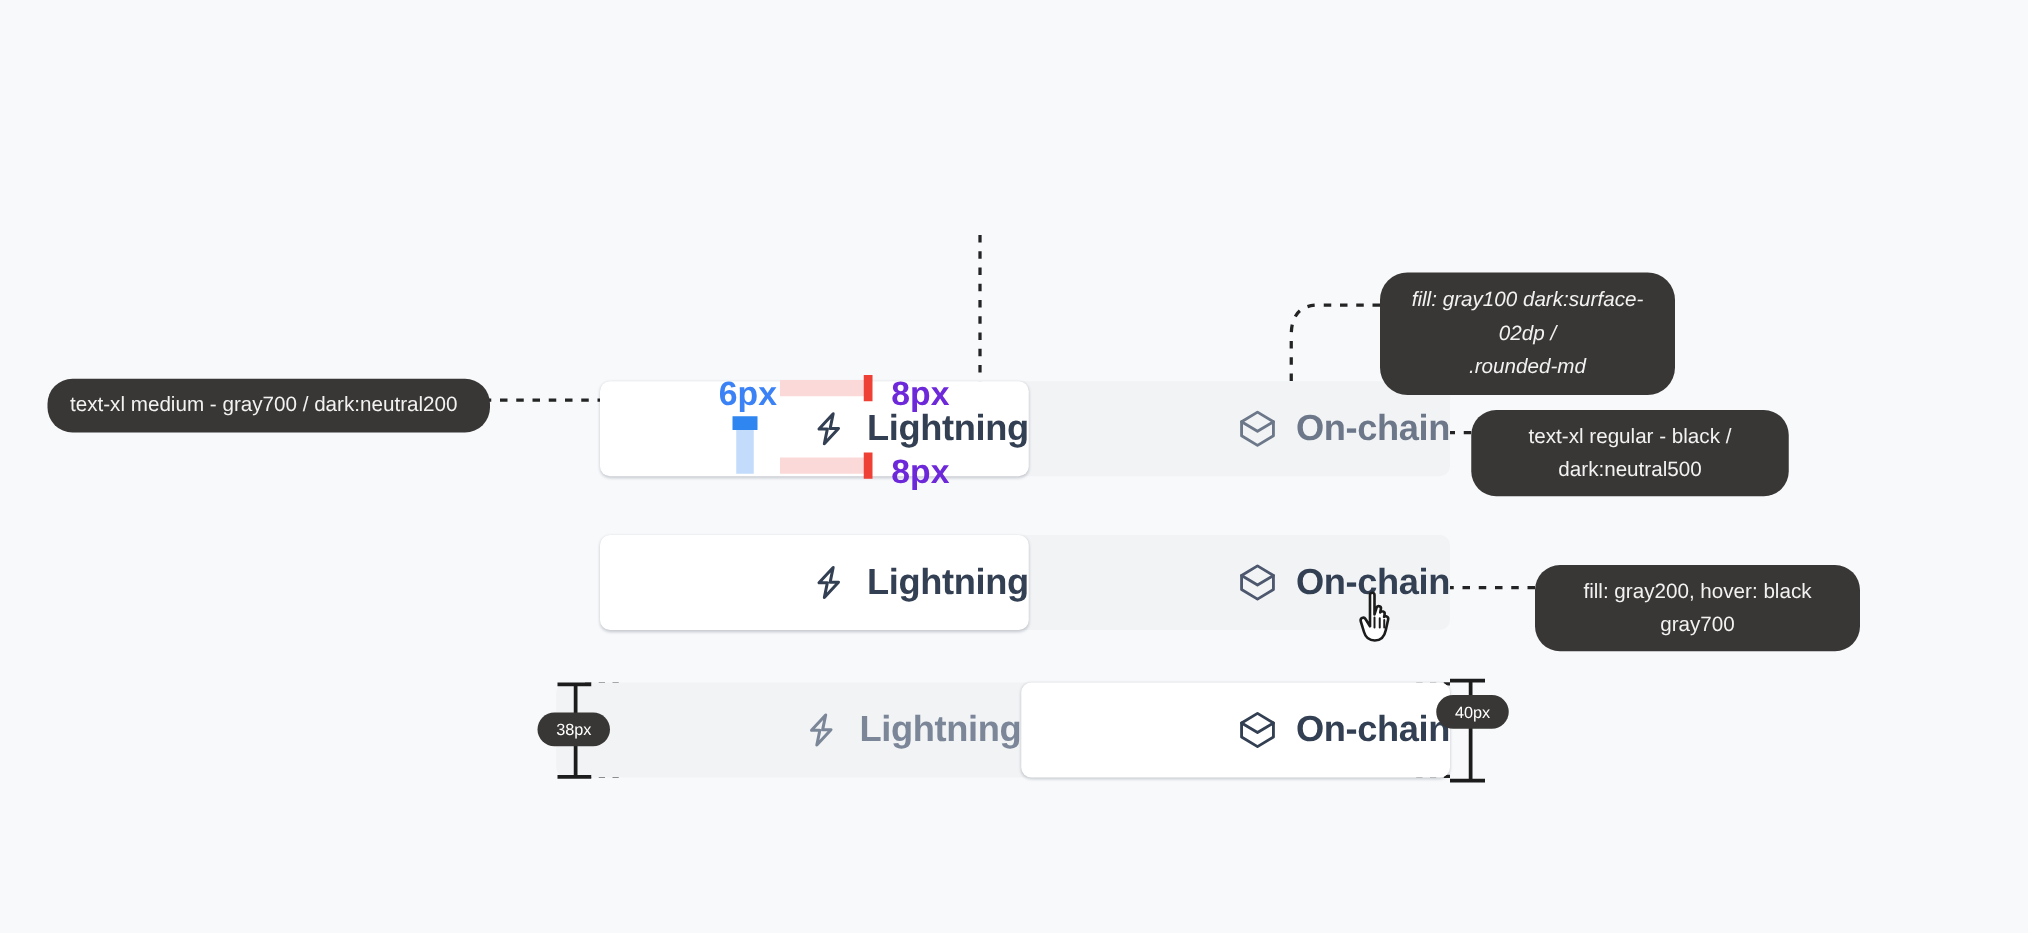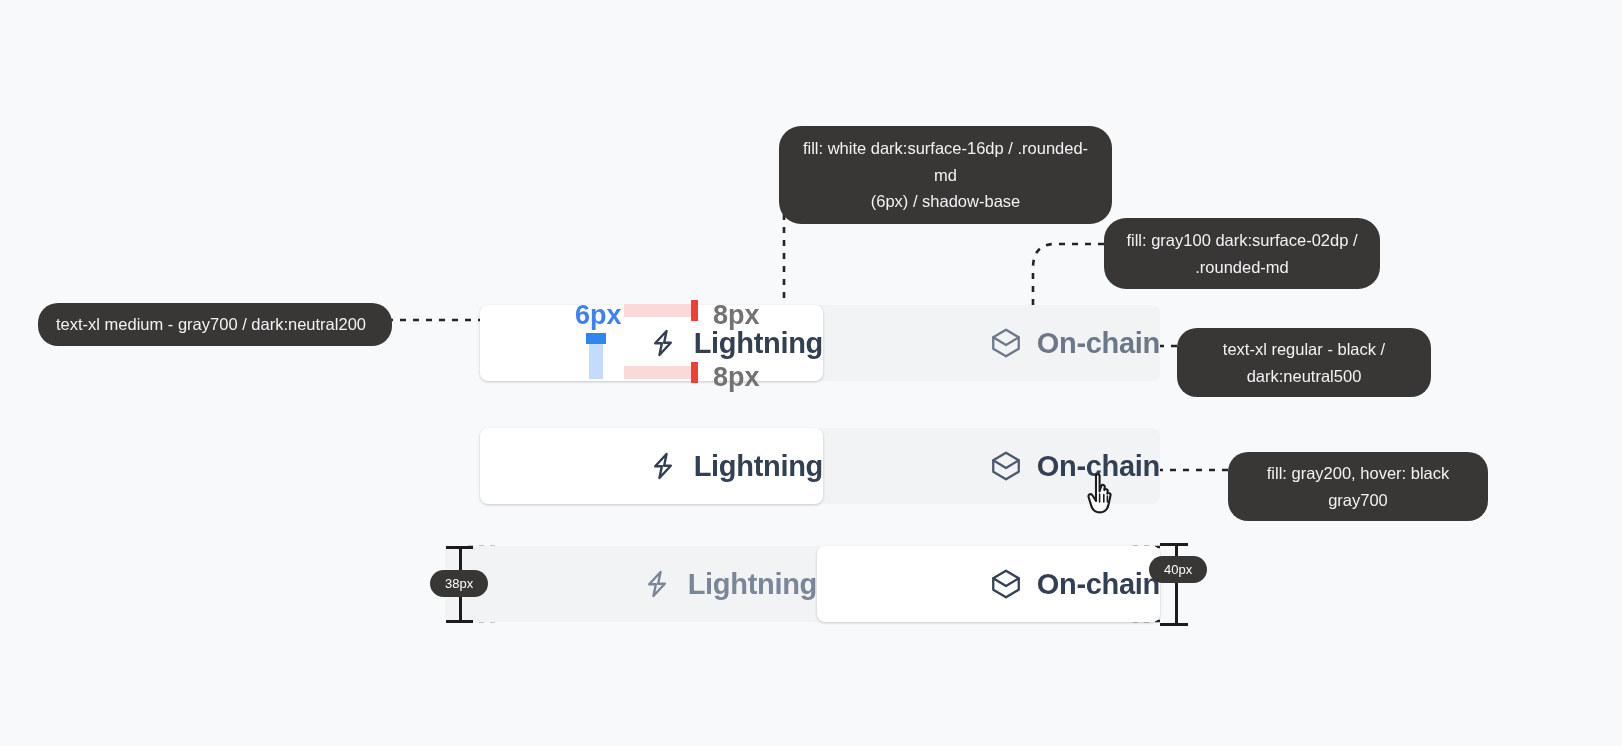--- a/index.html
+++ b/index.html
@@ -60,21 +60,21 @@
     font-size: 16.5px;
     line-height: 1.62;
     padding: 9px 22px;
     text-align: center;
     white-space: pre-line;
   }
   .tip.one { border-radius: 20px; padding: 8px 20px; }
 
   #tip-typo-left  { left: 38px;   top: 303px; width: 354px; padding-left: 12px; }
   #tip-fill-white { left: 779px;  top: 126px; width: 333px; }
-  #tip-fill-g100  { left: 1104px; top: 218px; width: 276px; }
+  #tip-fill-g100  { left: 1104px; top: 218px; width: 236px; font-style: italic; }
   #tip-typo-right { left: 1177px; top: 328px; width: 254px; }
   #tip-fill-g200  { left: 1228px; top: 452px; width: 260px; }
 
   
   .pxbadge {
     position: absolute;
     background: #393735;
     color: #ffffff;
     border-radius: 16px;
     font-size: 13px;
@@ -88,21 +88,21 @@
   #connectors { position: absolute; left: 0; top: 0; width: 1622px; height: 746px; pointer-events: none; }
 
   
   .mark-label {
     position: absolute;
     font-size: 27px;
     font-weight: 700;
     line-height: 1;
   }
   .mark-label.blue { color: #3b82f6; }
-  .mark-label.red  { color: #737373; }
+  .mark-label.red  { color: #6d28d9; }
 
   .pinkbar {
     position: absolute;
     background: #fbd9d8;
     height: 13px;
   }
   .redcap {
     position: absolute;
     background: #ef4035;
     width: 7px;
@@ -237,22 +237,20 @@
     <div class="dimline v" style="left:1175px; top:544px; height:80px;"></div>
     <div class="dimline h" style="left:1160px; top:543px; width:28px;"></div>
     <div class="dimline h" style="left:1160px; top:623px; width:28px;"></div>
   </div>
 
   <div class="pxbadge" id="badge38">38px</div>
   <div class="pxbadge" id="badge40">40px</div>
 
   <div class="tip one" id="tip-typo-left">text-xl medium - gray700 / dark:neutral200</div>
 
-  <div class="tip" id="tip-fill-white">fill: white dark:surface-16dp / .rounded-md
-(6px) / shadow-base</div>
 
   <div class="tip" id="tip-fill-g100">fill: gray100 dark:surface-02dp /
 .rounded-md</div>
 
   <div class="tip one" id="tip-typo-right">text-xl regular - black / dark:neutral500</div>
 
   <div class="tip one" id="tip-fill-g200">fill: gray200, hover: black gray700</div>
 
   <svg id="cursor" width="40" height="48" viewBox="0 0 40 48" xmlns="http://www.w3.org/2000/svg">
     <path d="M13 6 C13 3.6 16.6 3.6 16.6 6 L16.6 21.5 L18.2 16.2 C18.9 13.9 22.3 14.8 21.7 17.2

